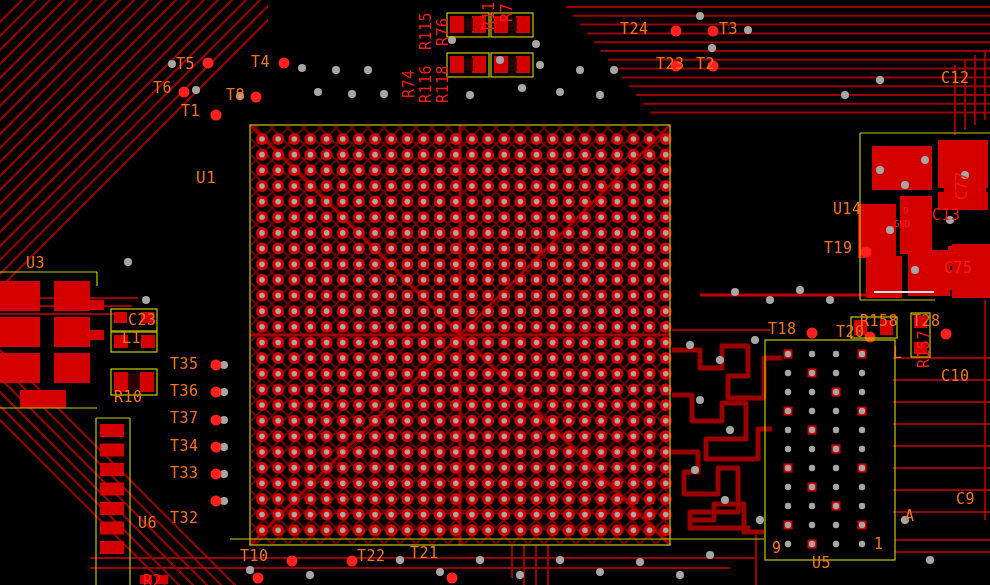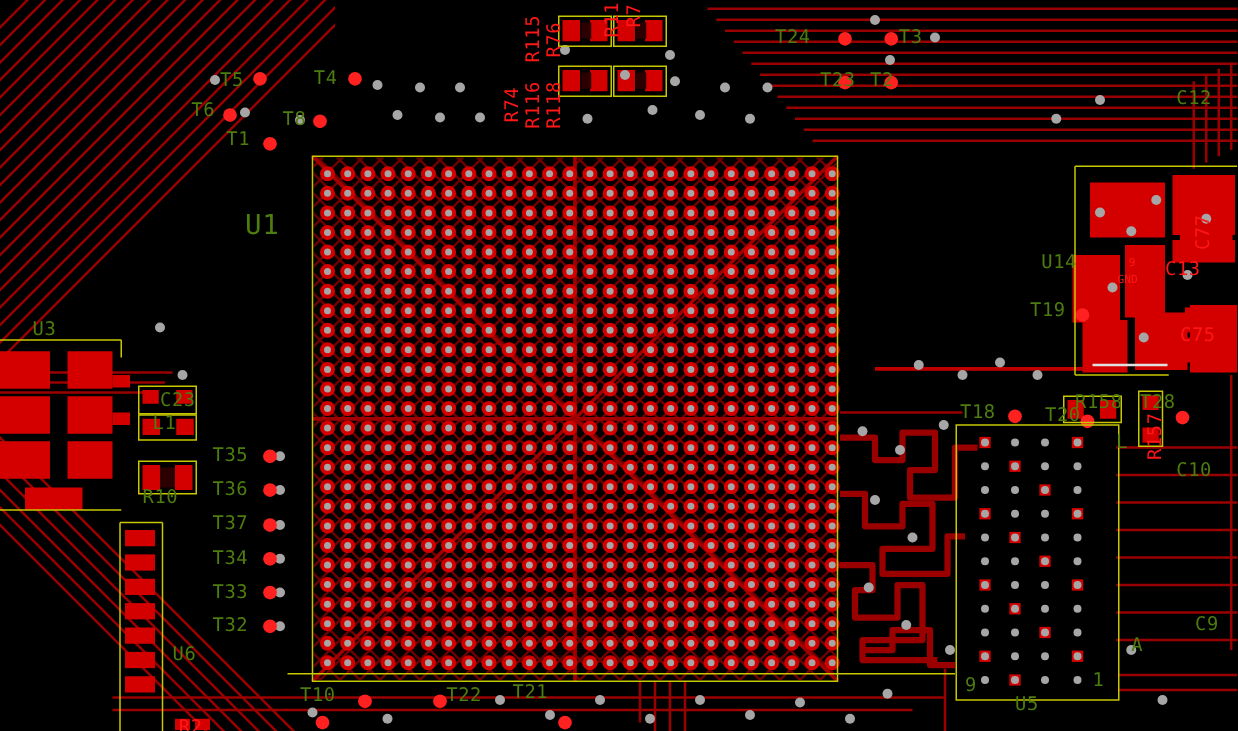--- a/index.html
+++ b/index.html
@@ -1,22 +1,22 @@
 <!DOCTYPE html>
 <html><head>
 <meta charset="utf-8">
 <style>
   html,body{margin:0;padding:0;background:#000;}
   .pcb{position:relative;width:990px;height:585px;background:#000;overflow:hidden;
        font-family:"DejaVu Sans Mono",monospace;}
   .pcb svg{position:absolute;left:0;top:0;}
-  .lbl{position:absolute;color:#4d7c0f;font-size:15px;line-height:1;letter-spacing:.5px;
+  .lbl{position:absolute;color:#f97316;font-size:15px;line-height:1;letter-spacing:.5px;
        white-space:nowrap;z-index:5;}
   .lbl.red{color:#ff1616;}
-  .lbl.big{font-size:22px;}
+  .lbl.big{font-size:16px;}
   .lbl.tiny{font-size:9px;letter-spacing:0;}
   .lbl.vert{transform:rotate(-90deg);transform-origin:0 0;}
 </style>
 </head>
 <body>
 
 <div class="pcb">
   <svg id="pcb-svg" width="990" height="585" viewBox="0 0 990 585">
       <defs>
         <pattern id="hatch" width="16" height="16" patternUnits="userSpaceOnUse">
@@ -1733,21 +1733,21 @@
 
   <span class="lbl" style="left:128px;top:313px">C23</span>
   <span class="lbl" style="left:122px;top:331px">L1</span>
   <span class="lbl" style="left:114px;top:390px">R10</span>
 
   <span class="lbl" style="left:170px;top:357px">T35</span>
   <span class="lbl" style="left:170px;top:384px">T36</span>
   <span class="lbl" style="left:170px;top:411px">T37</span>
   <span class="lbl" style="left:170px;top:439px">T34</span>
   <span class="lbl" style="left:170px;top:466px">T33</span>
-  <span class="lbl" style="left:170px;top:493px">T32</span>
+  <span class="lbl" style="left:170px;top:511px">T32</span>
 
   <span class="lbl" style="left:240px;top:549px">T10</span>
   <span class="lbl" style="left:357px;top:549px">T22</span>
   <span class="lbl" style="left:410px;top:546px">T21</span>
 
   <span class="lbl" style="left:772px;top:541px">9</span>
   <span class="lbl" style="left:874px;top:537px">1</span>
   <span class="lbl" style="left:905px;top:509px">A</span>
 
   <span class="lbl red vert" style="left:402px;top:98px">R74</span>

